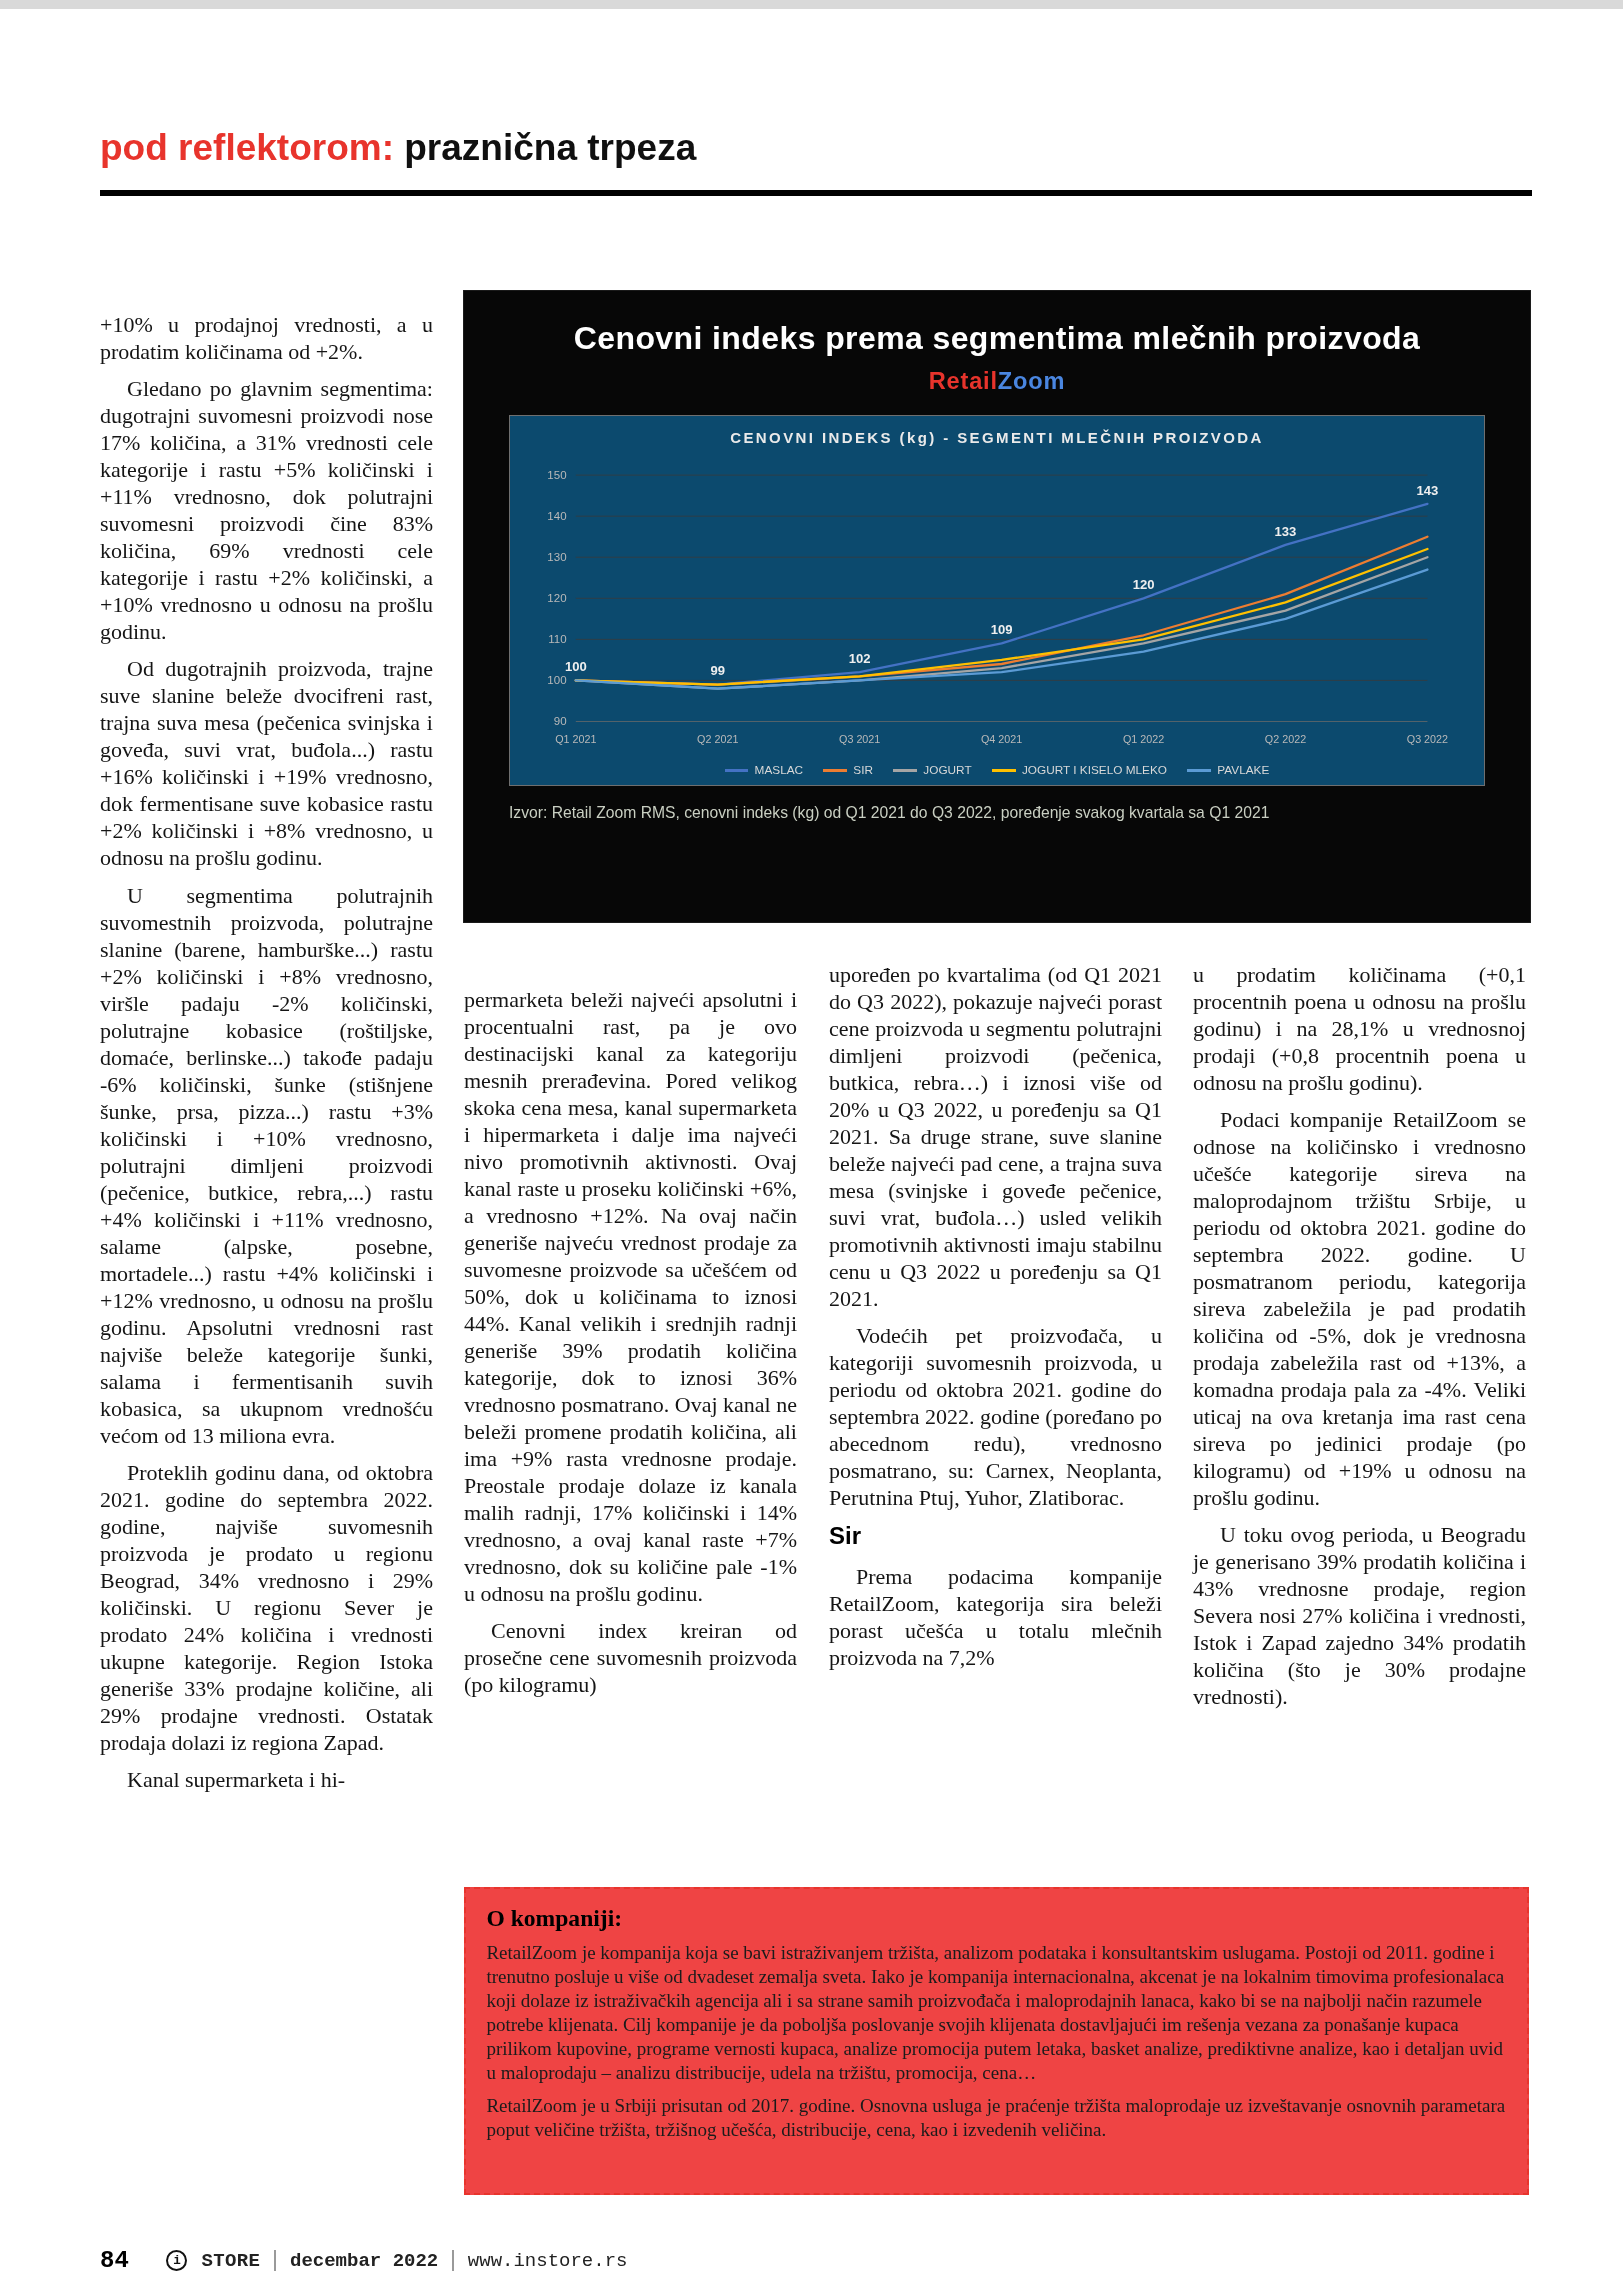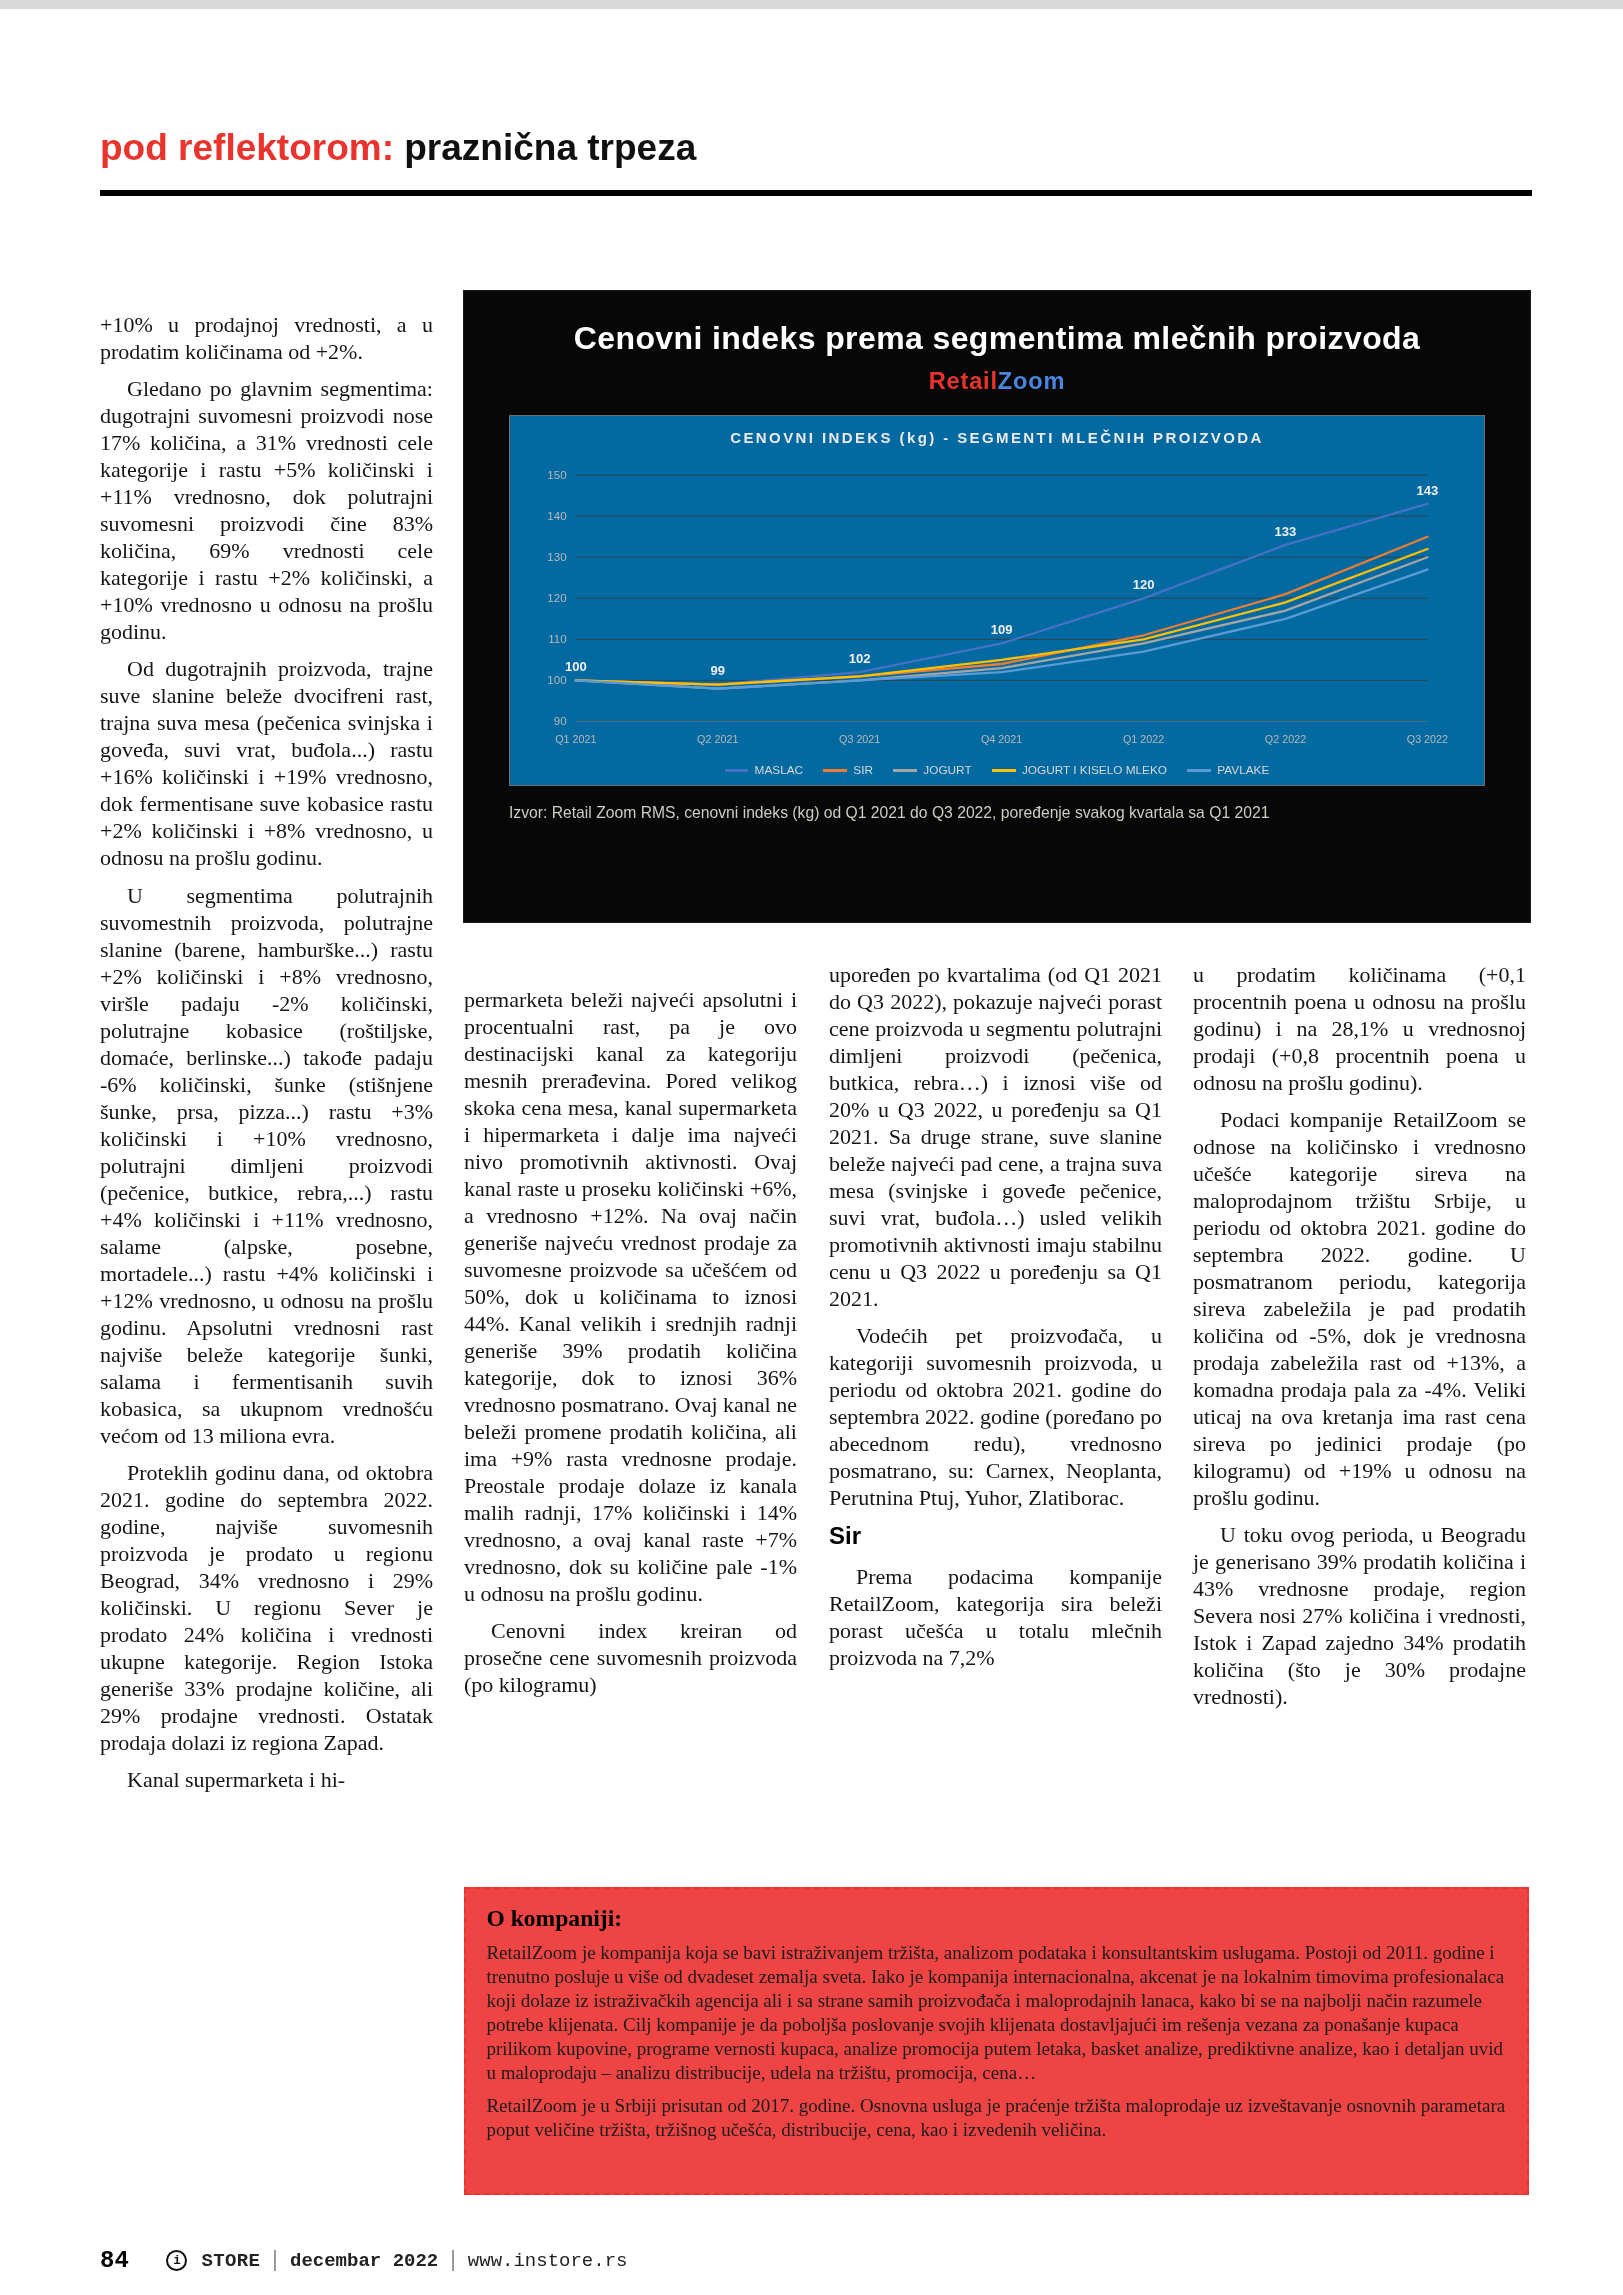--- a/index.html
+++ b/index.html
@@ -25,21 +25,21 @@
   #col3 { left:829px; top:952px; height:903px; }
   #col4 { left:1193px; top:952px; height:903px; }
   .section-heading { font-family:"Liberation Sans", sans-serif; font-weight:700; font-size:24px; margin:11px 0 14px; color:#000; }
 
   
   .chart-panel { position:absolute; left:463px; top:281px; width:1068px; height:633px; background:#070707; color:#fff; font-family:"Liberation Sans", sans-serif; box-shadow:0 0 0 0.8px #222 inset; }
   .chart-title { text-align:center; font-size:32px; font-weight:700; padding:30px 31px 0; letter-spacing:0.4px; }
   .chart-logo { text-align:center; font-size:23.6px; font-weight:700; margin-top:11px; letter-spacing:0.8px; }
   .logo-retail { color:#e8342c; }
   .logo-zoom { color:#4a86e0; }
-  .chart-inner { margin:20.4px 46px 0; border:0.8px solid #6f6f6f; background:#0369a1; padding:12.6px 11px 7.9px; }
+  .chart-inner { margin:20.4px 46px 0; border:0.8px solid #6f6f6f; background:#0c4a6e; padding:12.6px 11px 7.9px; }
   .chart-subtitle { text-align:center; font-size:15px; font-weight:700; letter-spacing:2.4px; color:#eaeaea; margin-bottom:6.3px; }
   #chart-svg { width:100%; height:308px; display:block; }
   .chart-legend { display:flex; justify-content:center; gap:20.4px; font-size:11.8px; color:#d8d8d8; margin-top:3.1px; flex-wrap:wrap; }
   .legend-item { display:flex; align-items:center; gap:6.3px; }
   .legend-swatch { width:23.6px; height:2.4px; display:inline-block; }
   .chart-source { margin:17.3px 46px 0; font-size:15.7px; color:#c9cfc2; }
 
   
   .about-box { position:absolute; left:464px; top:1878px; width:1065px; min-height:308px; border:2.4px dashed #e8342c; padding:15.7px 20.4px 12.6px; font-family:Liberation Serif, serif; background:#ef4444; }
   .about-title { font-weight:700; font-size:23.6px; margin-bottom:9.4px; color:#000; }

